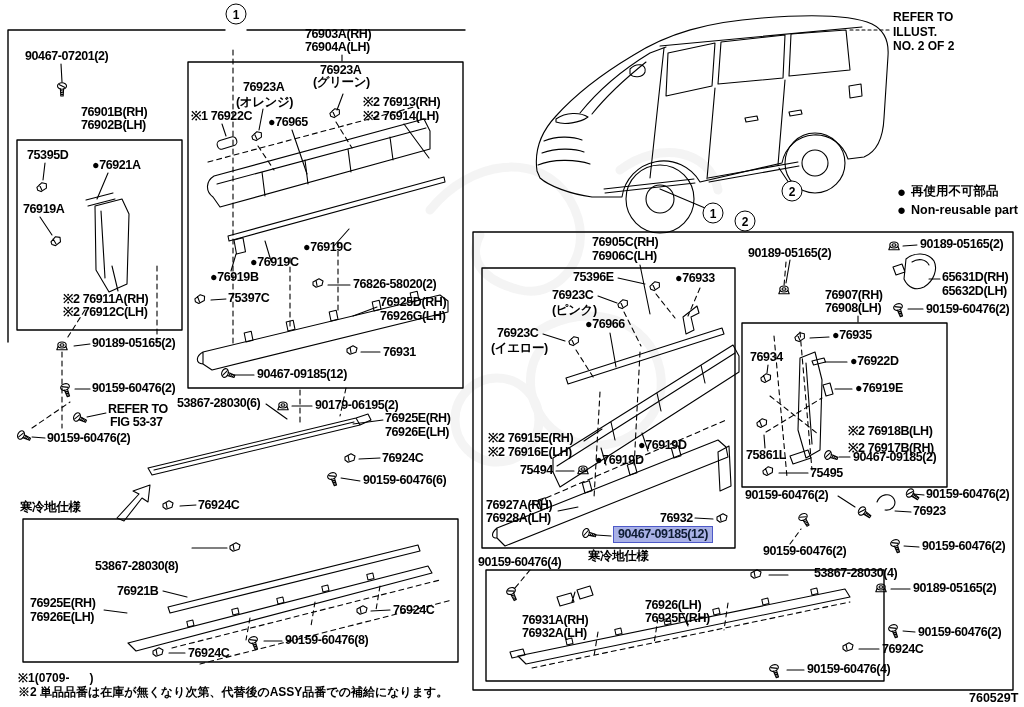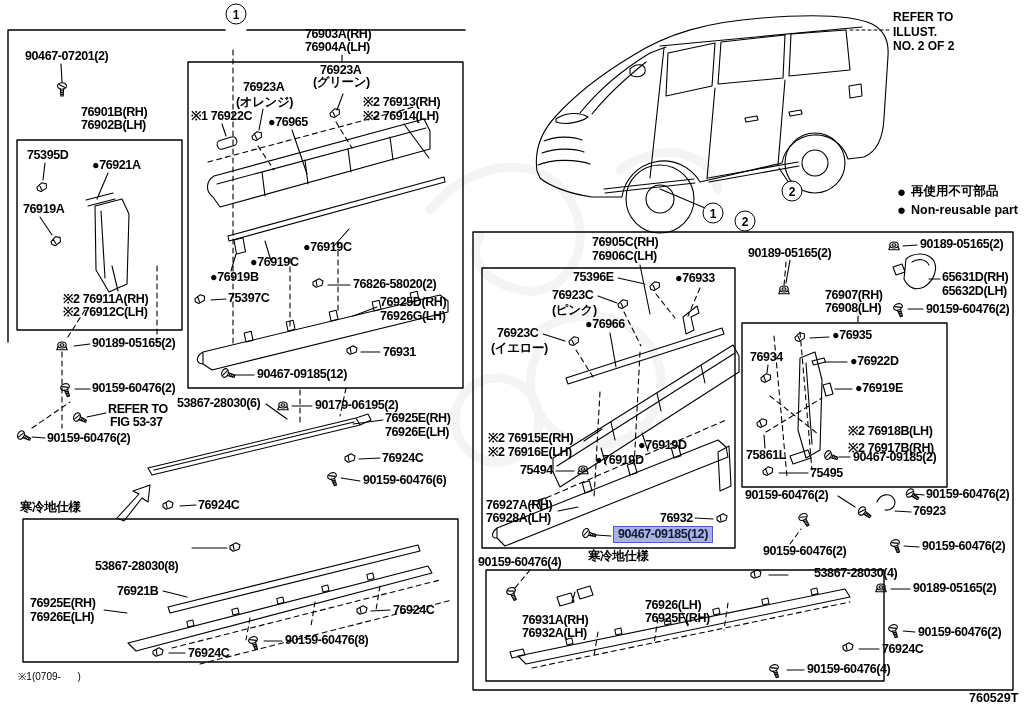--- a/index.html
+++ b/index.html
@@ -9,21 +9,21 @@
   .layer{position:absolute;left:0;top:0;width:100%;height:100%;}
   .plabel{position:absolute;font-weight:700;font-size:12.5px;line-height:13px;
           letter-spacing:-0.4px;white-space:pre;color:#000;}
   .plabel.hl{background:#a9b1e6;border:1.5px solid #4d59c8;padding:1px 4px;margin:-3px 0 0 -5px;color:#0d1b33;}
   .callout{position:absolute;width:19px;height:19px;border:1.7px solid #000;border-radius:50%;
            background:#fff;font-weight:700;font-size:12px;display:flex;align-items:center;
            justify-content:center;transform:translate(-50%,-50%);}
   .refer-illust{position:absolute;font-weight:700;font-size:12px;line-height:14.5px;}
   .legend-row{position:absolute;font-weight:700;font-size:12.5px;display:flex;align-items:center;gap:5px;}
   .legend-row .bullet{font-size:15px;line-height:12px;}
-  .note{position:absolute;font-weight:400;font-size:10px;white-space:pre;text-align:right;}
+  .note{position:absolute;font-weight:700;font-size:12px;white-space:pre;text-align:right;}
   .code{position:absolute;font-weight:700;font-size:12.5px;letter-spacing:0;}
 </style>
 </head>
 <body>
 
 <div class="stage">
 
 <svg class="art" width="1024" height="707" viewBox="0 0 1024 707" fill="none" stroke="#000" stroke-width="1.1" stroke-linecap="round" stroke-linejoin="round">
   <defs>
     <g id="screw">
@@ -294,15 +294,16 @@
 <div class="legend-row" style="left:897px;top:183px">
   <span class="bullet">●</span>
   <span>再使用不可部品</span>
 </div>
 <div class="legend-row" style="left:897px;top:203px">
   <span class="bullet">●</span>
   <span>Non-reusable part</span>
 </div>
 
 <div class="note" style="left:18px;top:669px">※1(0709-      )</div>
+<div class="note" style="left:18px;top:684px">※2 単品品番は在庫が無くなり次第、代替後のASSY品番での補給になります。</div>
 <div class="code" style="left:969px;top:691px">760529T</div>
 
 </div>
 
 </body></html>

